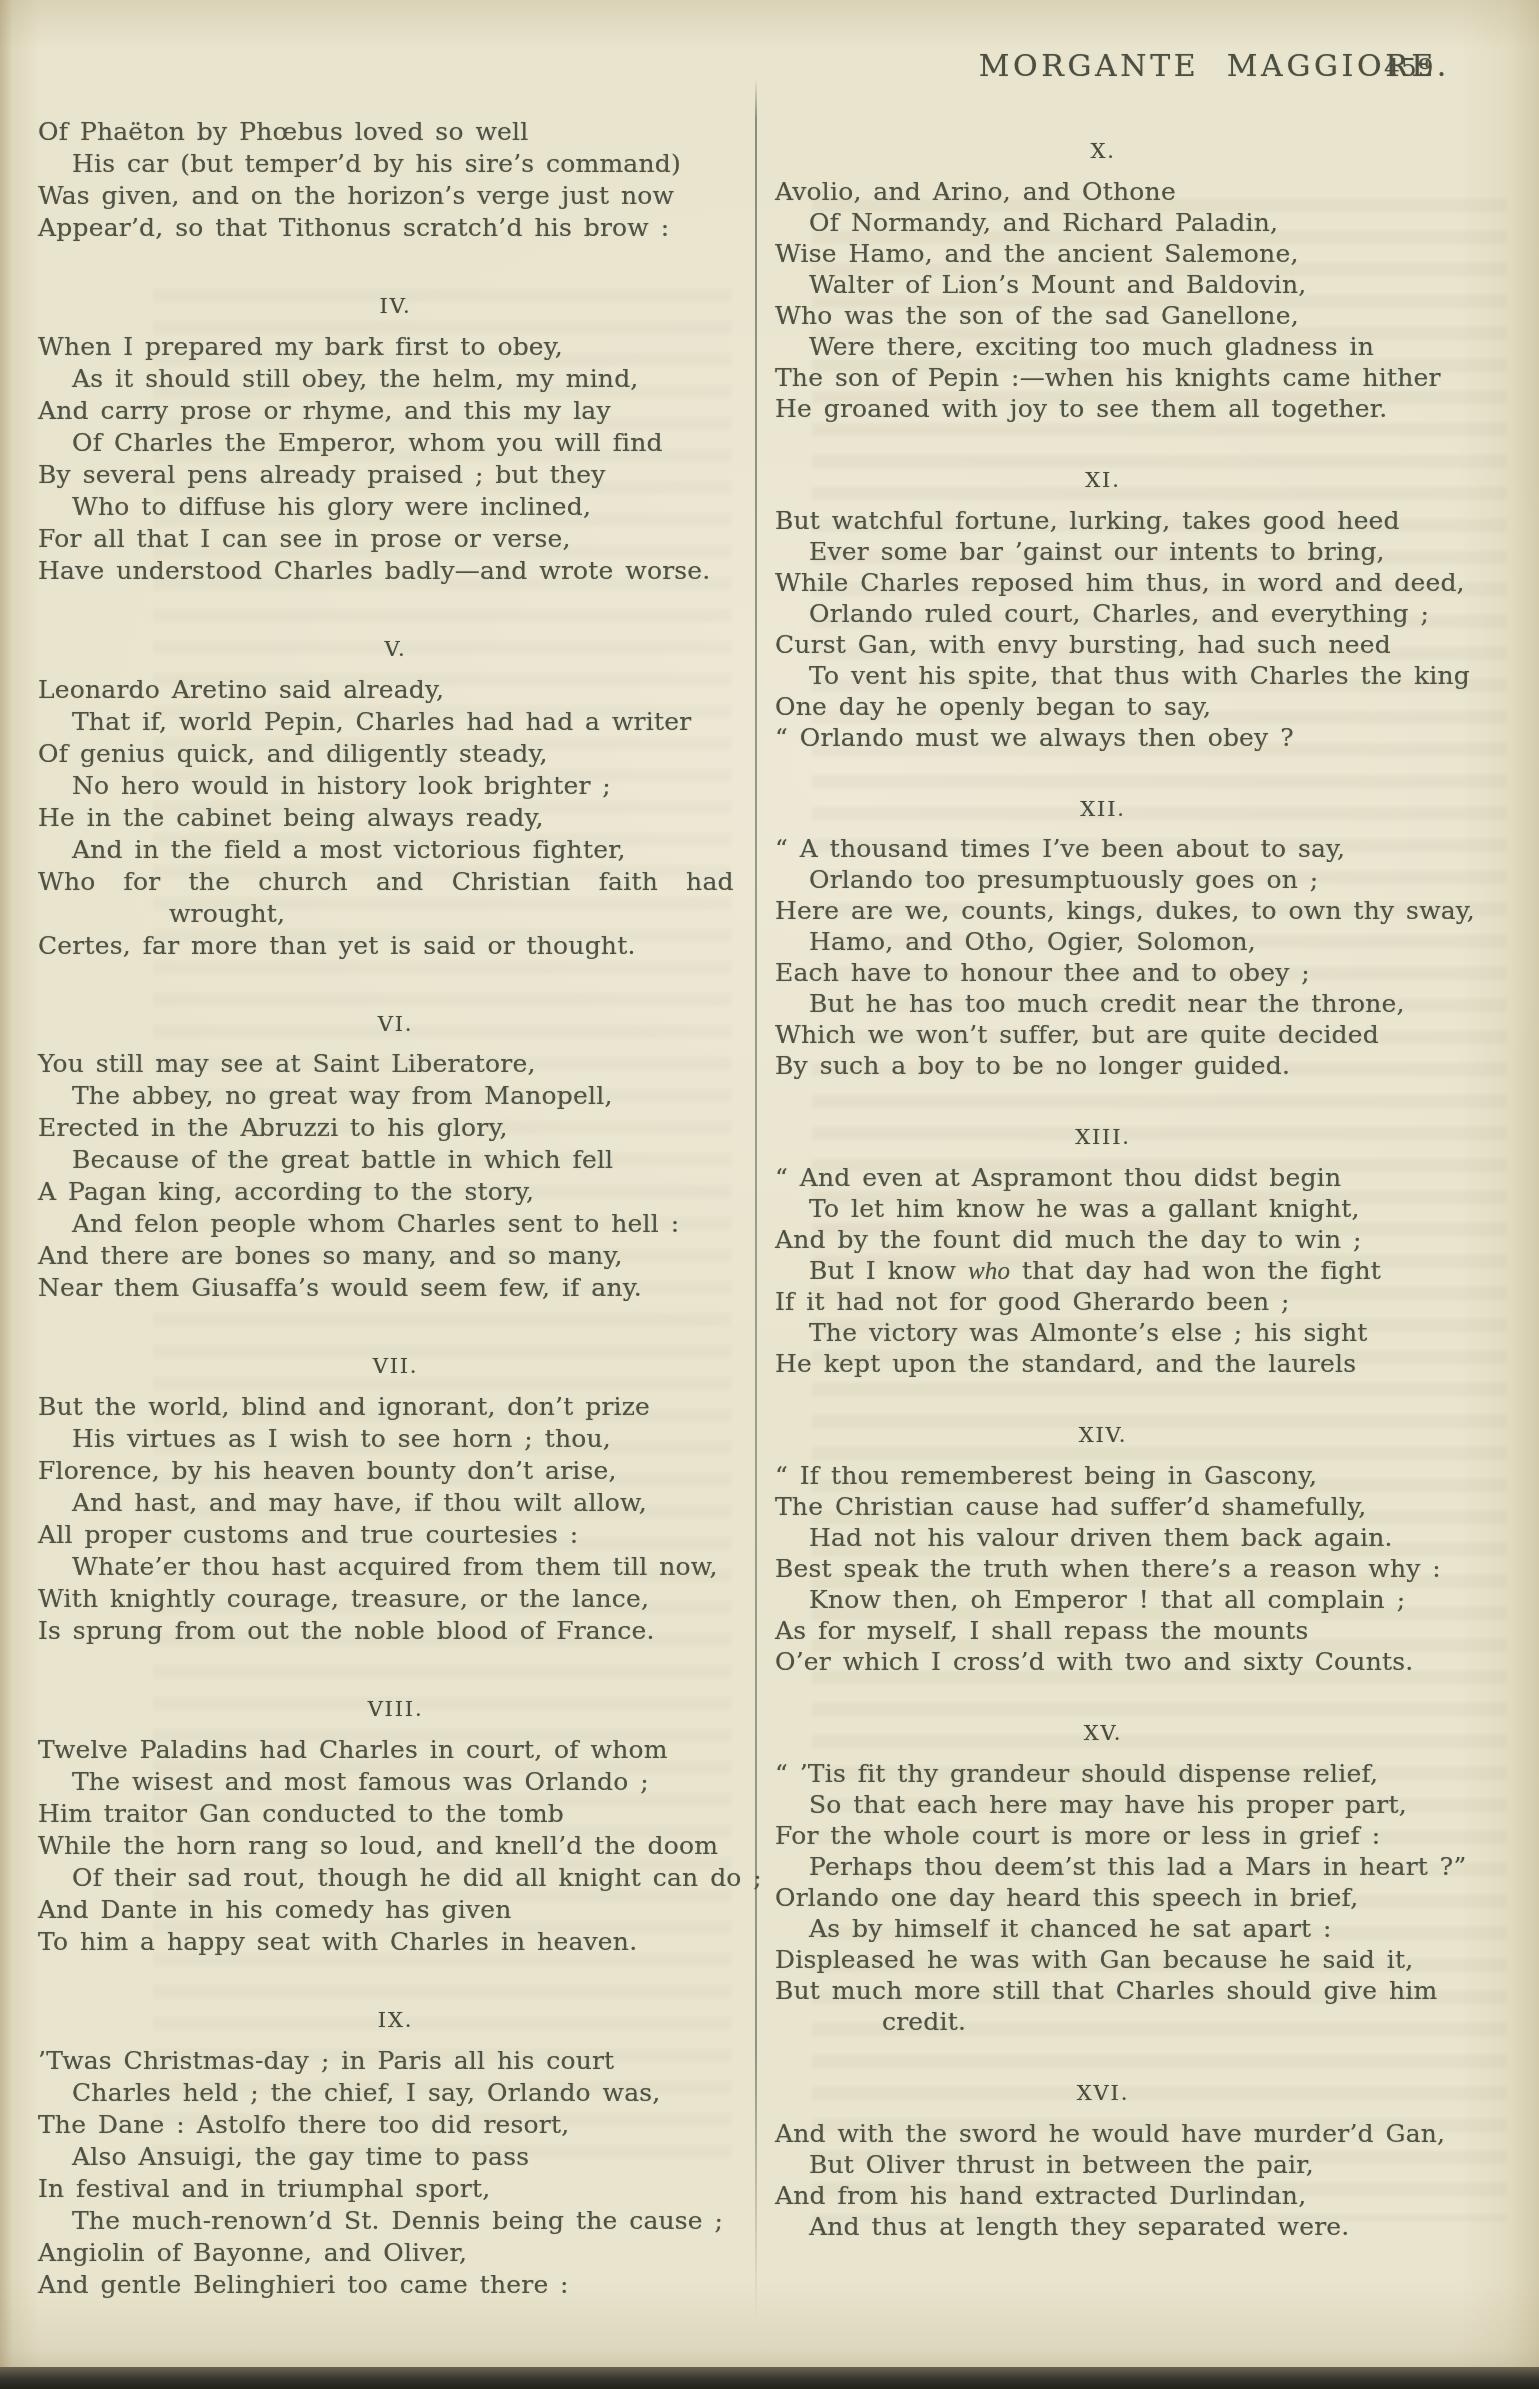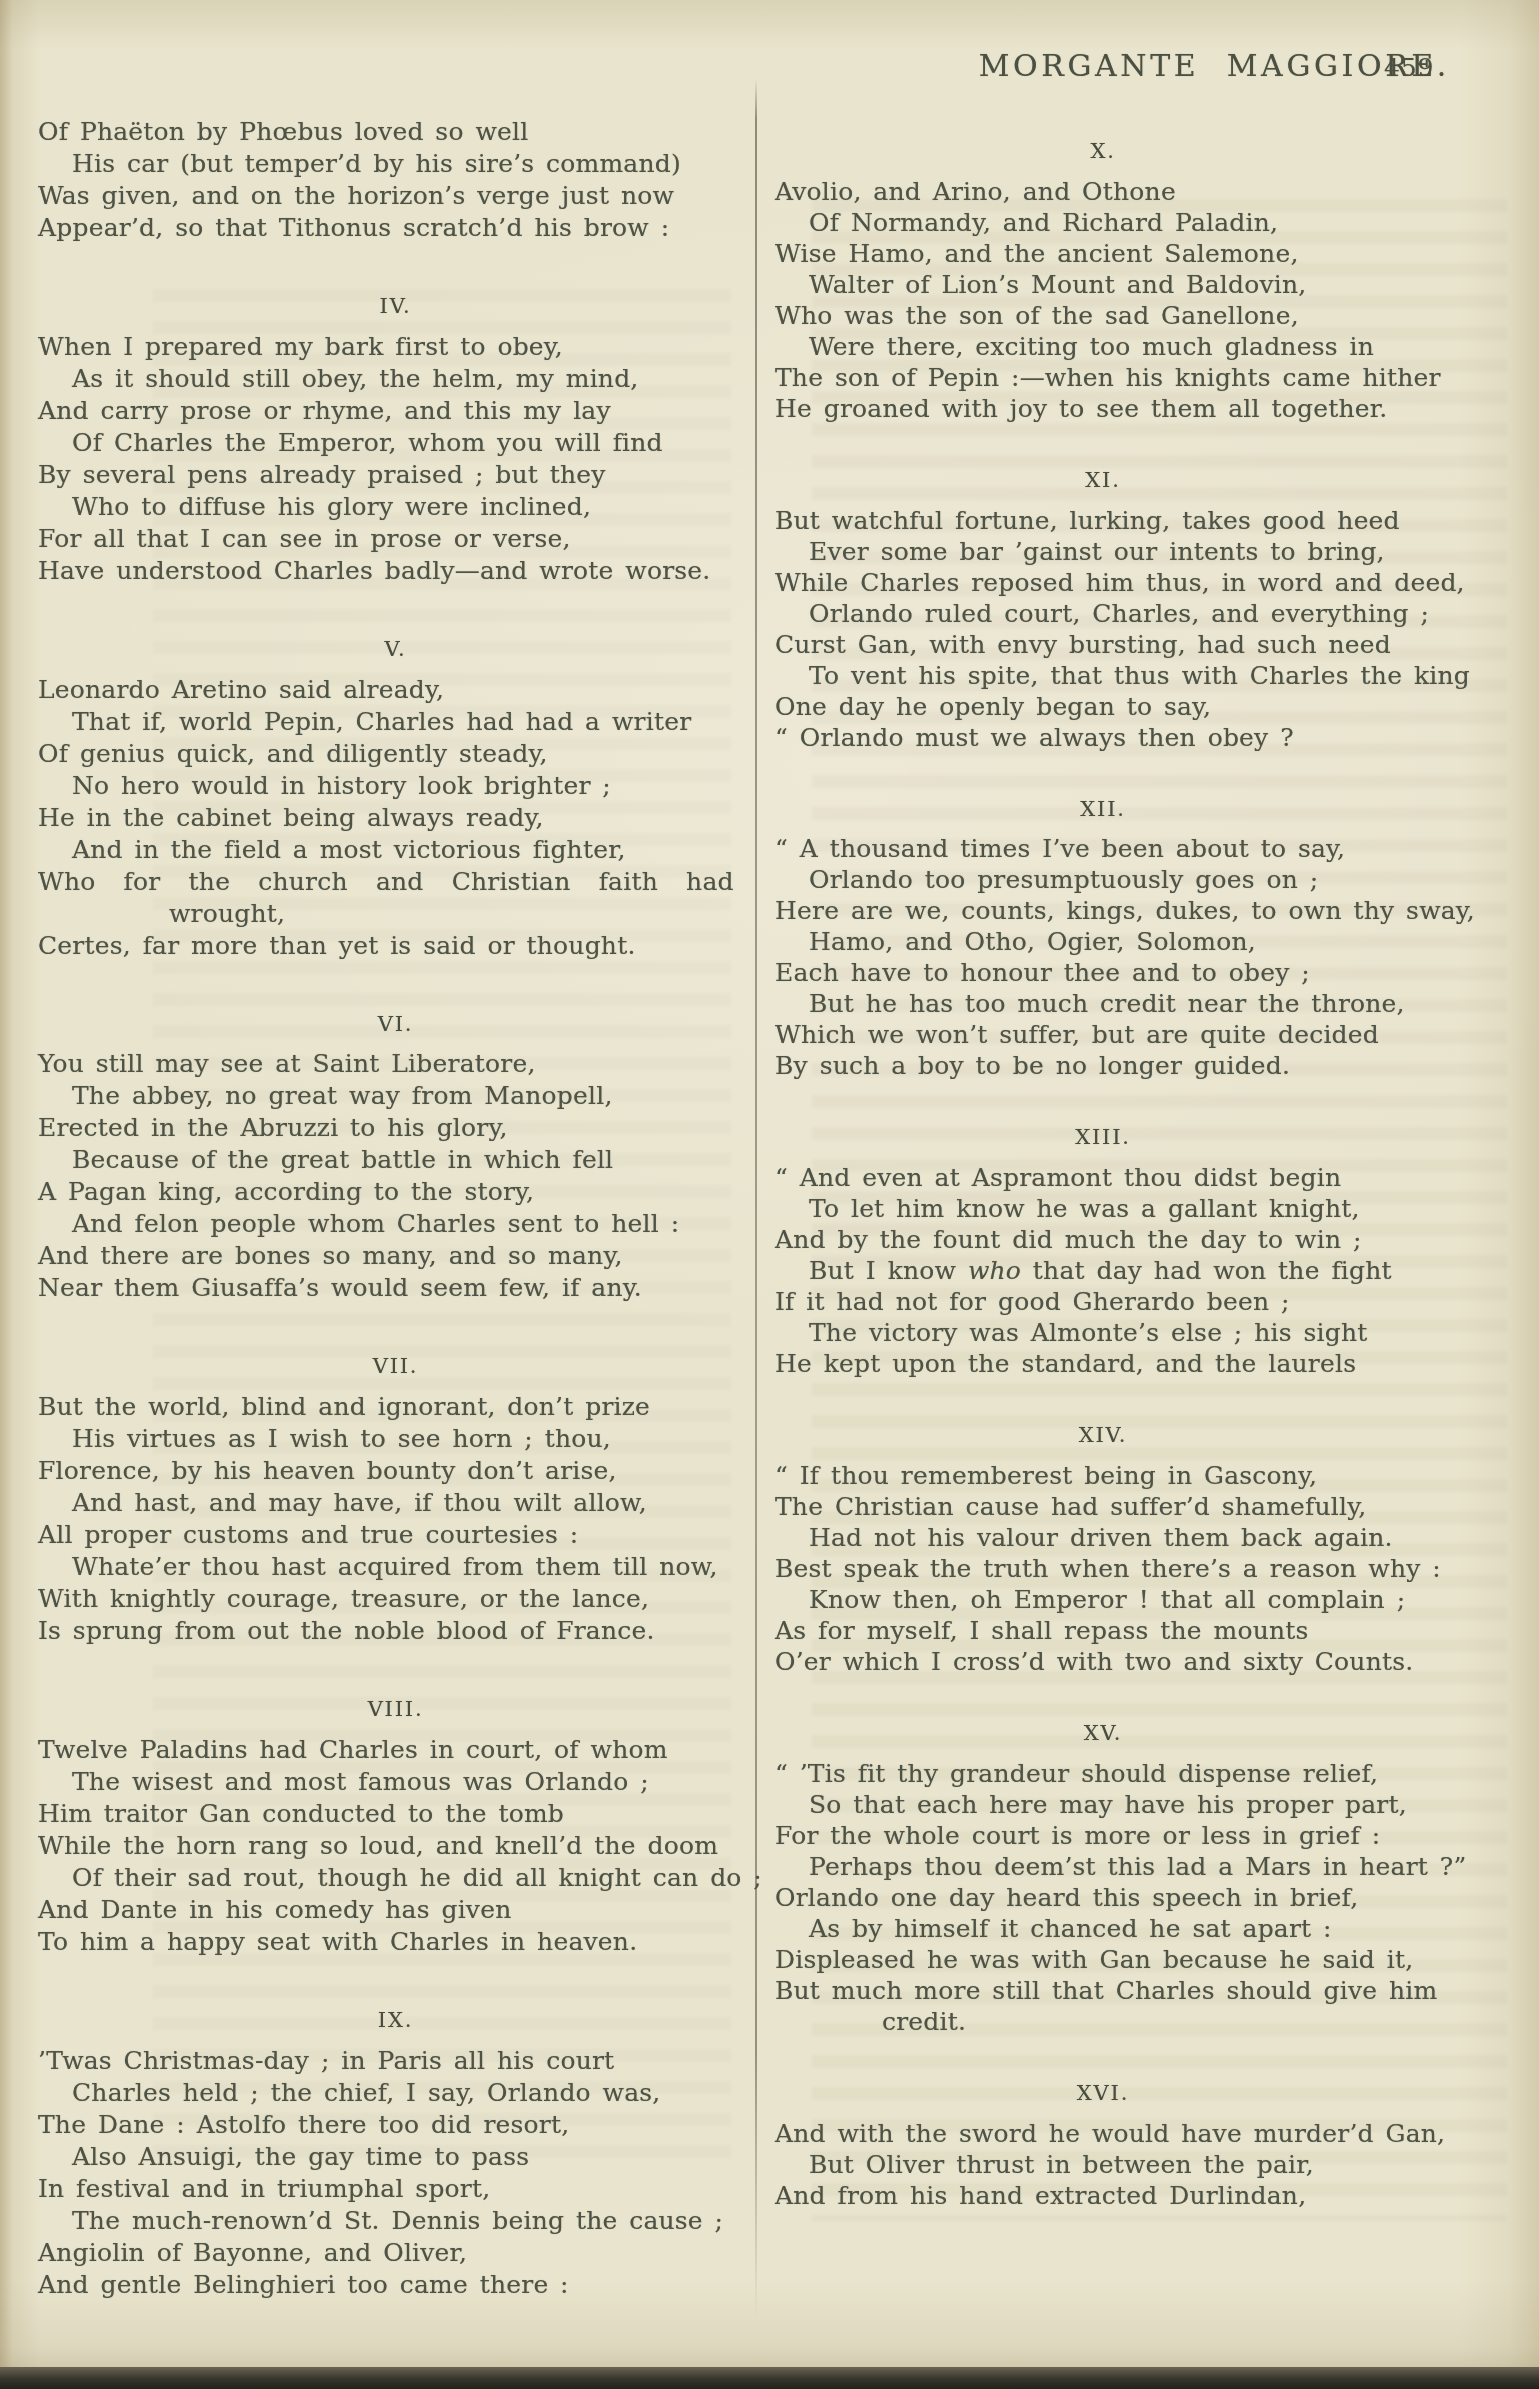--- a/index.html
+++ b/index.html
@@ -67,21 +67,21 @@
     margin-top:49px;margin-bottom:10.8px;
     color:#474c3e;
     text-shadow:0 0 0.9px rgba(71,76,62,0.5);
   }
   .col-right .snum{margin-top:43px;padding-right:63px;}
   .col-right .stanza:first-child .snum{margin-top:0;}
   .bottom-edge{
     position:absolute;left:0;right:0;bottom:0;height:21.7px;
     background:linear-gradient(180deg,#6a6352,#35342d 55%,#232219);
   }
-  i{font-style:italic;}
+  i{font-style:italic;font-family:Liberation Serif, serif;}
 </style>
 </head>
 <body>
 
 <div class="page">
   <div class="ghost ghost-left"></div>
   <div class="ghost ghost-right"></div>
 
   <div class="running-head">MORGANTE MAGGIORE.</div>
   <div class="page-num">459</div>
@@ -226,18 +226,19 @@
         <div class="line ind">As by himself it chanced he sat apart :</div>
         <div class="line">Displeased he was with Gan because he said it,</div>
         <div class="line">But much more still that Charles should give him</div>
         <div class="line ctr">credit.</div>
       </div>
       <div class="stanza">
         <div class="snum">XVI.</div>
         <div class="line">And with the sword he would have murder’d Gan,</div>
         <div class="line ind">But Oliver thrust in between the pair,</div>
         <div class="line">And from his hand extracted Durlindan,</div>
+        <div class="line ind">And thus at length they separated were.</div>
       </div>
     </div>
 
   <div class="bottom-edge"></div>
 </div>
 
 
 </body></html>

